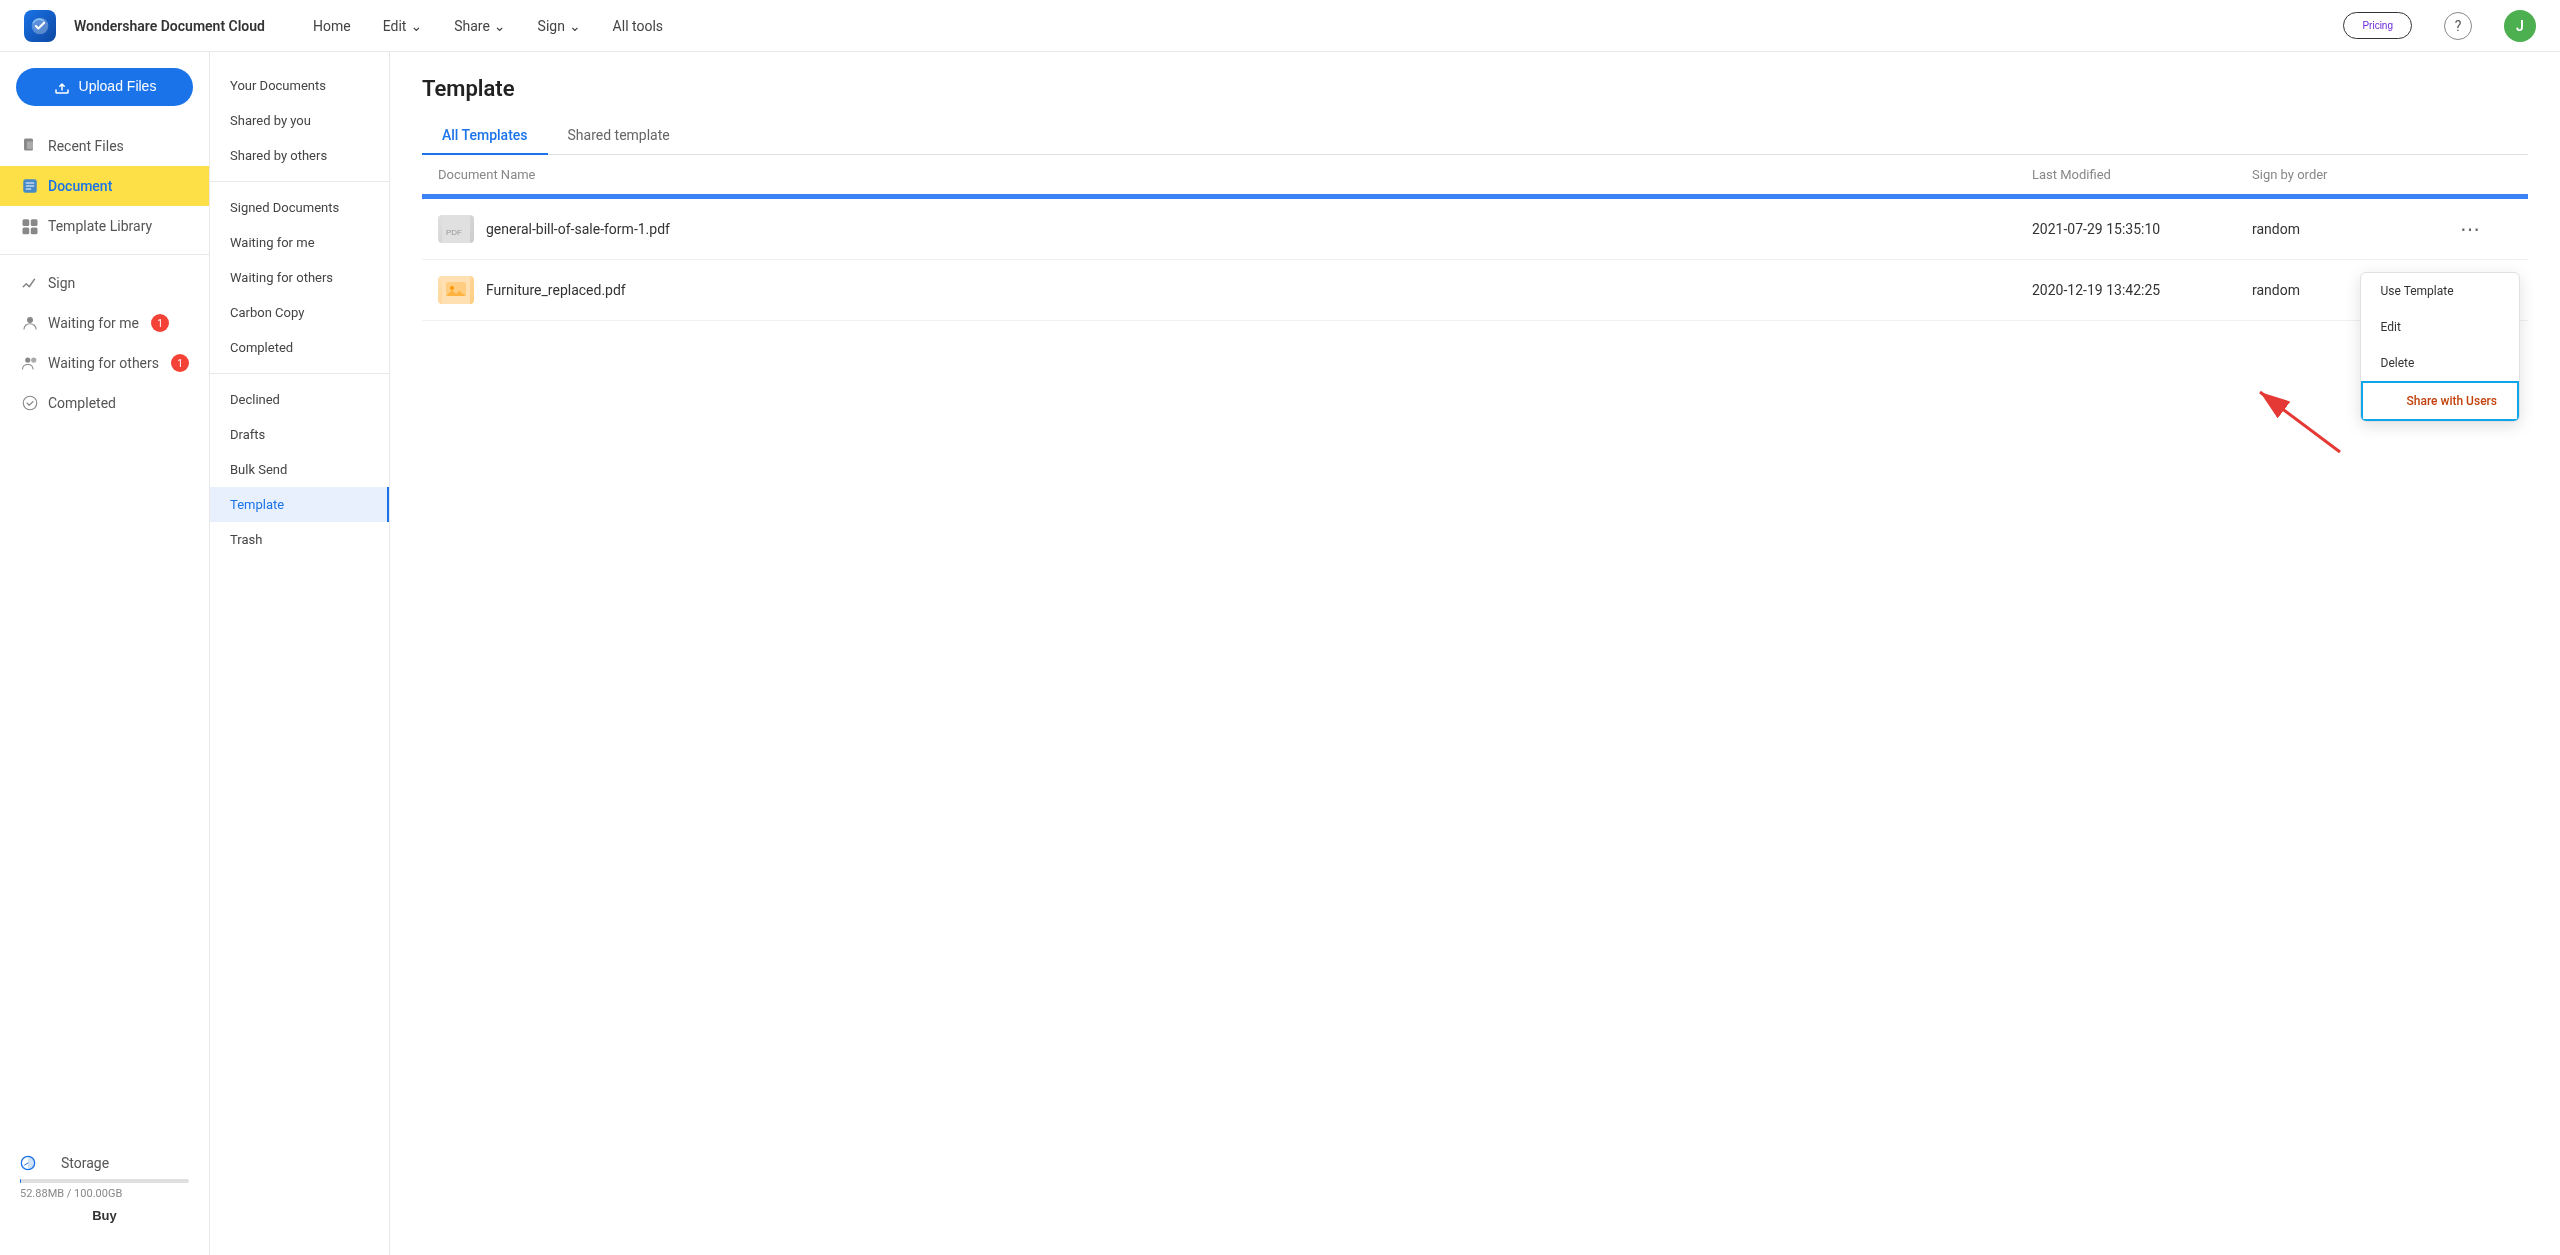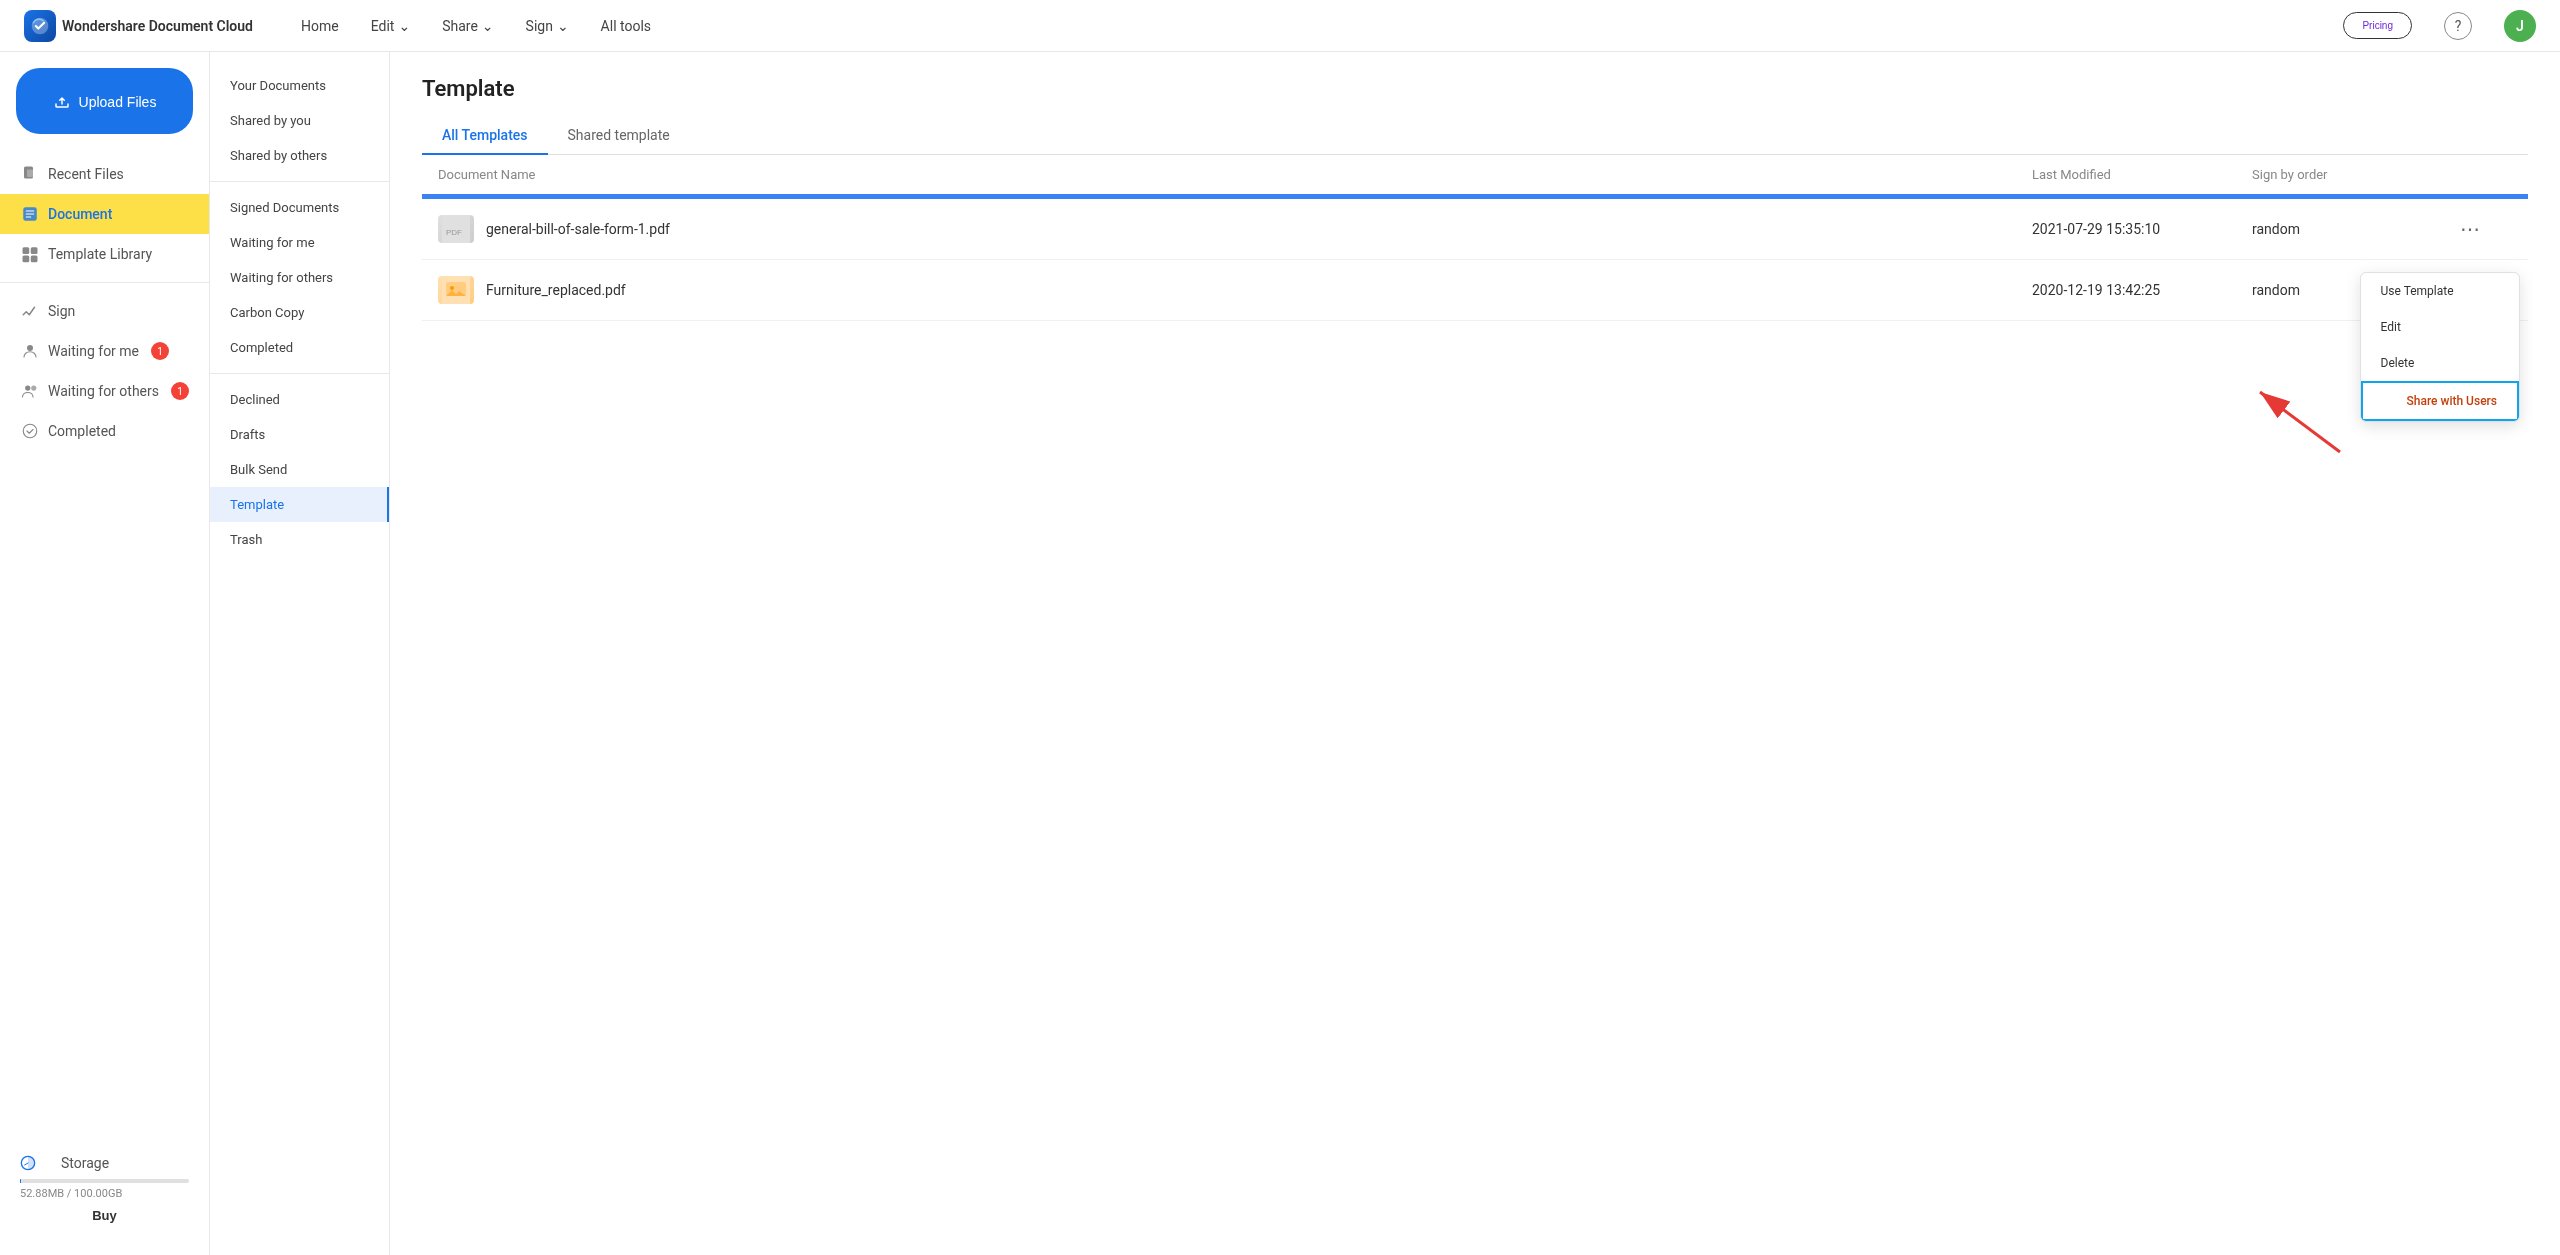--- a/index.html
+++ b/index.html
@@ -4,21 +4,21 @@
   <style>
     * { box-sizing: border-box; margin: 0; padding: 0; }
     body { font-family: -apple-system, BlinkMacSystemFont, 'Segoe UI', Roboto, sans-serif; background: #f5f5f5; display: flex; flex-direction: column; height: 100vh; overflow: hidden; }
 
     
     .topnav {
       display: flex; align-items: center; height: 52px;
       background: #fff; border-bottom: 1px solid #e8e8e8;
       padding: 0 24px; gap: 32px; flex-shrink: 0; position: relative; z-index: 100;
     }
-    .logo-area { display: flex; align-items: center; gap: 6px; margin-right: 16px; }
+    .logo-area { display: flex; align-items: center; gap: 18px; margin-right: 16px; }
     .logo-icon { width: 32px; height: 32px; background: linear-gradient(135deg, #1a73e8 0%, #0d47a1 100%); border-radius: 8px; display: flex; align-items: center; justify-content: center; }
     .logo-icon svg { width: 20px; height: 20px; }
     .logo-text { font-size: 14px; font-weight: 600; color: #333; }
     .nav-link { font-size: 14px; color: #444; cursor: pointer; display: flex; align-items: center; gap: 4px; }
     .nav-spacer { flex: 1; }
     .pricing-btn {
       border: 1.5px solid #333; border-radius: 20px; padding: 7px 18px;
       font-size: 10px; font-weight: 500; cursor: pointer; background: #fff; color: #6d28d9;
     }
     .help-btn { width: 28px; height: 28px; border-radius: 50%; border: 1.5px solid #888; display: flex; align-items: center; justify-content: center; font-size: 14px; color: #555; cursor: pointer; }
@@ -27,22 +27,22 @@
     
     .main-layout { display: flex; flex: 1; overflow: hidden; }
 
     
     .left-sidebar {
       width: 210px; background: #fff; border-right: 1px solid #e8e8e8;
       display: flex; flex-direction: column; padding: 16px 0; flex-shrink: 0; overflow-y: auto;
     }
     .upload-btn {
       margin: 0 16px 20px; background: #1a73e8; color: #fff; border: none;
-      border-radius: 24px; padding: 24px 20px; font-size: 14px; font-weight: 500;
-      cursor: pointer; display: flex; align-items: flex-end; justify-content: center; gap: 8px;
+      border-radius: 24px; padding: 10px 20px; font-size: 14px; font-weight: 500;
+      cursor: pointer; display: flex; align-items: flex-start; justify-content: center; gap: 8px;
     }
     .sidebar-nav-item {
       display: flex; align-items: center; gap: 8px; padding: 10px 20px;
       font-size: 14px; color: #555; cursor: pointer; border-radius: 0;
     }
     .sidebar-nav-item.active { color: #1a73e8; background: #fde047; font-weight: 500; }
     .sidebar-nav-item .nav-icon { width: 20px; height: 20px; display: flex; align-items: center; justify-content: center; }
     .badge { background: #f44336; color: #fff; border-radius: 50%; width: 18px; height: 18px; font-size: 10px; display: flex; align-items: center; justify-content: center; margin-left: 4px; }
 
     .sidebar-divider { border: none; border-top: 1px solid #e8e8e8; margin: 8px 0; }

